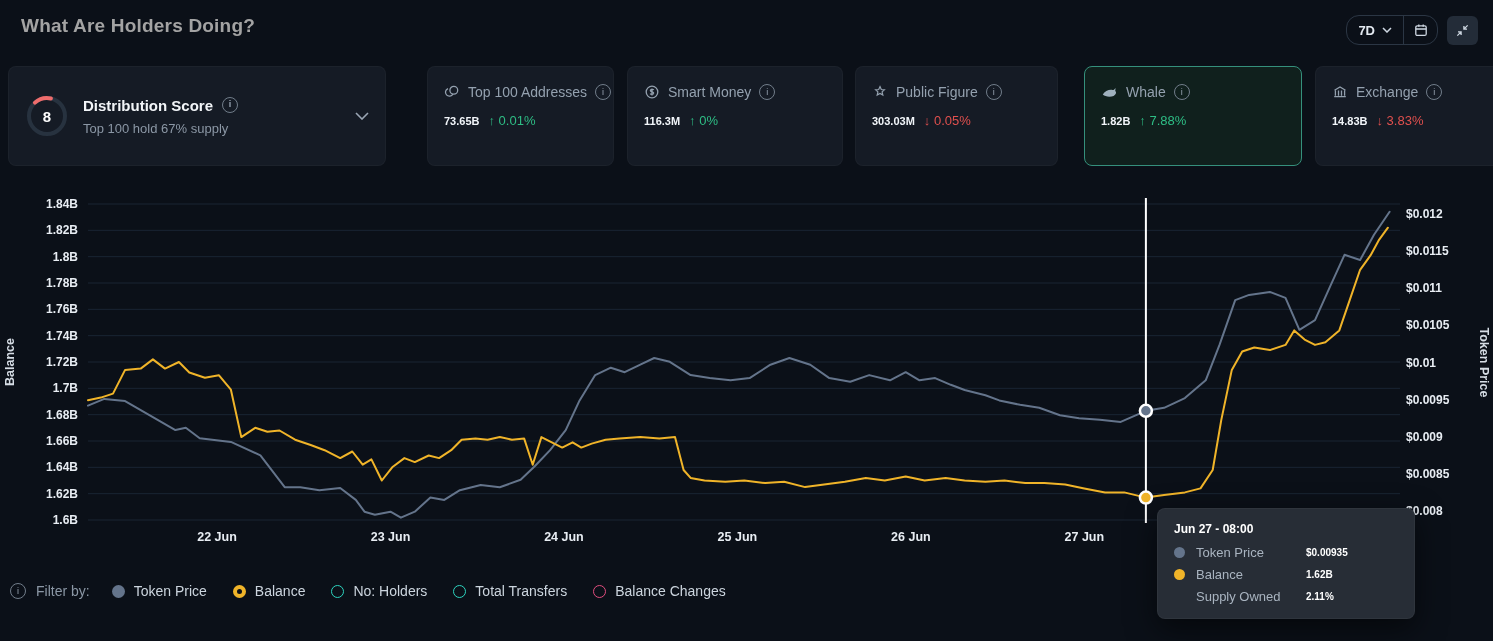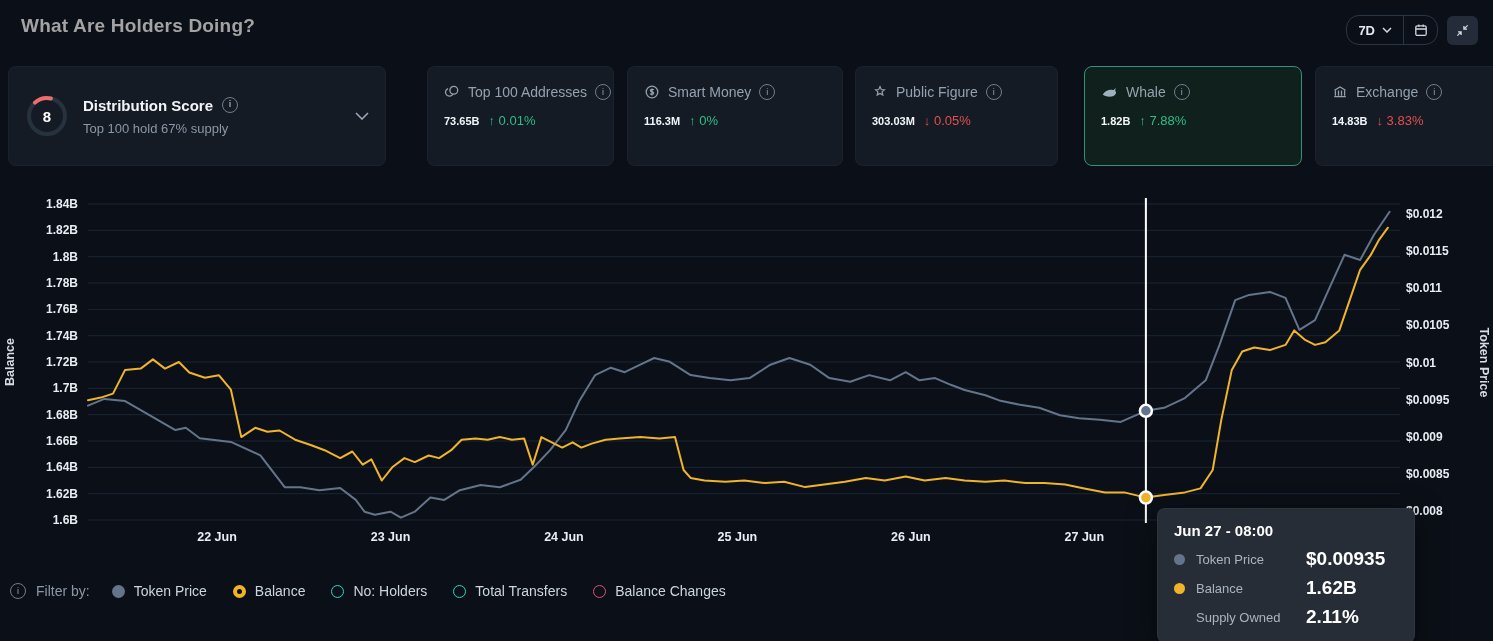--- a/index.html
+++ b/index.html
@@ -46,25 +46,25 @@
   .grid{stroke:#1a2533;stroke-width:1;}
   .tickL{fill:#e8edf3;font-size:12px;font-weight:700;text-anchor:end;}
   .tickR{fill:#e8edf3;font-size:12px;font-weight:700;}
   .tickX{fill:#e8edf3;font-size:12.5px;font-weight:700;}
   .axisTitle{fill:#d6dde5;font-size:12.5px;font-weight:600;}
 
   
   .tooltip{position:absolute;left:1157px;top:508px;width:258px;box-sizing:border-box;background:#272d36;
            border-radius:8px;padding:13px 16px 14px;box-shadow:0 10px 30px rgba(0,0,0,.55);
            border:1px solid rgba(255,255,255,.04);}
-  .tt-title{font-size:15px;font-weight:700;color:#fff;margin-bottom:9px;}
+  .tt-title{font-size:12px;font-weight:700;color:#fff;margin-bottom:9px;}
   .tt-row{display:grid;grid-template-columns:22px 110px 1fr;align-items:center;margin-top:7px;
           font-size:13px;color:#a9b4c0;}
   .tt-dot{width:11px;height:11px;border-radius:50%;}
-  .tt-value{font-weight:700;color:#fff;font-size:19px;}
+  .tt-value{font-weight:700;color:#fff;font-size:10px;}
 
   
   .filter{position:absolute;left:10px;top:583px;display:flex;align-items:center;font-size:14px;}
   .filter-label{color:#8b97a5;display:flex;align-items:center;gap:10px;}
   .legend{display:flex;align-items:center;gap:26px;margin-left:22px;}
   .legend-item{display:flex;align-items:center;gap:9px;cursor:pointer;color:#ccd5de;}
   .ldot{width:13px;height:13px;border-radius:50%;box-sizing:border-box;flex:none;}
 </style>
 </head>
 <body>

